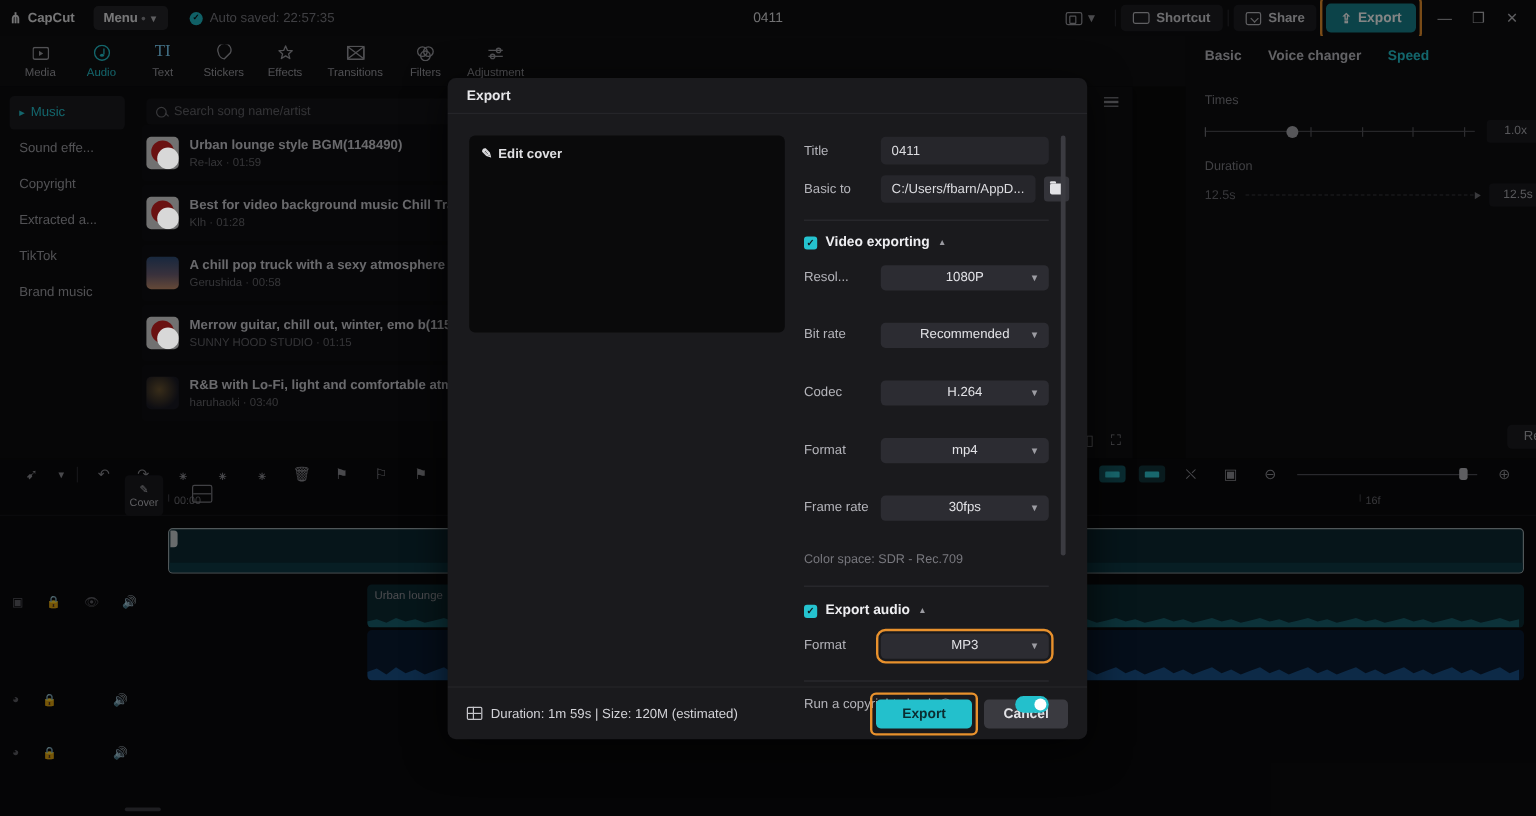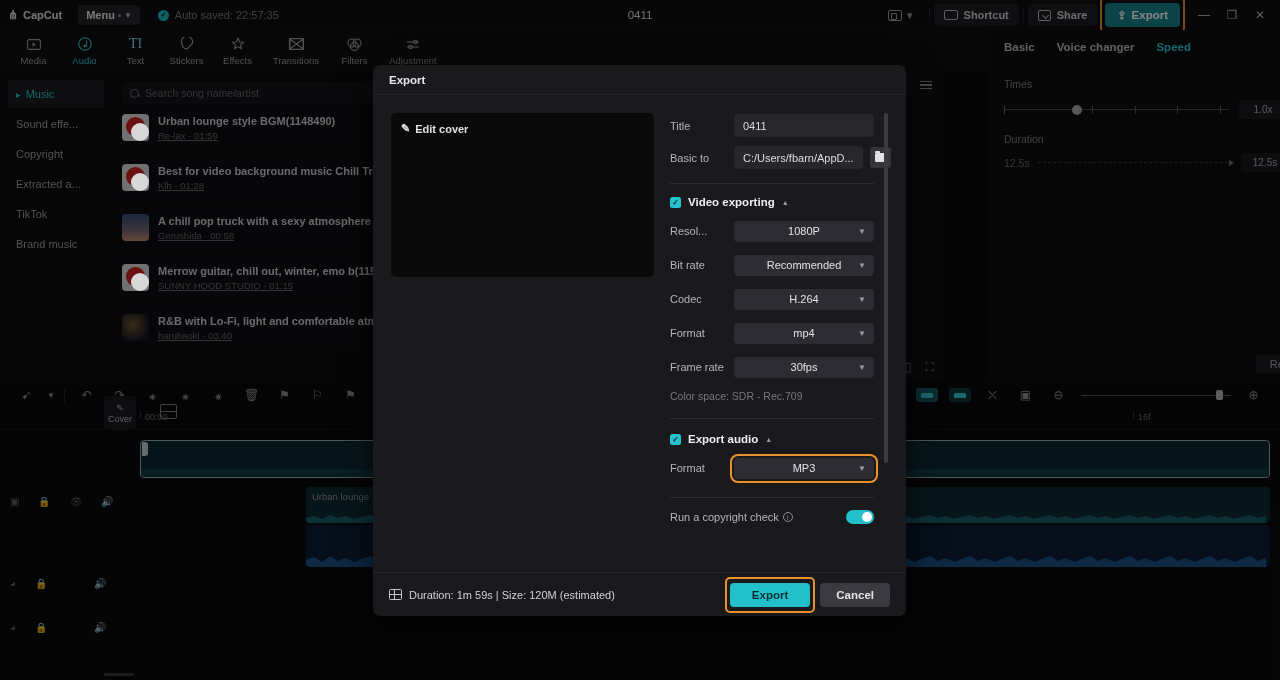--- a/index.html
+++ b/index.html
@@ -93,21 +93,21 @@
   .songrow { display:flex;align-items:center;gap:9px; height:47px; margin: 0 8px; padding: 0 4px; border-radius:4px; background:#0f0f12;}
   .songrow + .songrow { margin-top: 3px; }
   .thumb { width:27px;height:27px;border-radius:4px; flex:none; overflow:hidden; position:relative;}
   .thumb.redmoon { background:#d8d8d8; }
   .thumb.redmoon:after{content:"";position:absolute;left:4px;top:3px;width:19px;height:19px;border-radius:50%;background:#cc2222;}
   .thumb.redmoon:before{content:"";position:absolute;left:9px;top:9px;width:18px;height:18px;border-radius:50%;background:#d8d8d8;z-index:2;}
   .thumb.sky { background:linear-gradient(#2f4e78 0%, #6e5f74 55%, #c08b6a 100%); }
   .thumb.dark { background:radial-gradient(circle at 40% 40%, #6b5530, #1a1a24 70%); }
   .songmeta { min-width:0; }
   .songname { font-size:11px; color:#cacad0; font-weight:600; white-space:nowrap; overflow:hidden;}
-  .songsub { font-size:9.5px; color:#66666c; margin-top:3px; white-space:nowrap;text-decoration:underline;}
+  .songsub { font-size:9.5px; color:#66666c; margin-top:3px; white-space:nowrap;}
 
   
   .player { position:absolute; top:72px; left:568px; width:376px; height:310px; background:#101012; }
   .playerhead { height:26px; display:flex;align-items:center;justify-content:space-between;padding:0 12px;font-size:11px;color:#8b8b91;}
   .hamb { display:flex;flex-direction:column;gap:2.5px;}
   .hamb i { display:block;width:12px;height:1.2px;background:#8b8b91;}
   .playerfoot { position:absolute; bottom:8px; right:10px; display:flex;align-items:center;gap:14px;color:#8a8a90;font-size:12px;}
 
   
   .inspector { position:absolute; top:30px; left:988px; width:336px; height:352px; background:#0e0e10; }
@@ -186,21 +186,21 @@
     flex:1; height:23px; border-radius:4px; background:#26262b;
     display:flex; align-items:center; padding: 0 9px; font-size:11px; color:#dcdce0;
   }
   .folderbtn { width:21px;height:21px;margin-left:7px;border-radius:3px;background:#34343a;display:flex;align-items:center;justify-content:center;flex:none;}
   .folderbtn .f { width:11px;height:8.5px;background:#e3e3e6;border-radius:1.5px 1.5px 1.5px 1.5px; position:relative;}
   .folderbtn .f:after{content:"";position:absolute;left:0;top:-2px;width:5px;height:2px;background:#e3e3e6;border-radius:1px 1px 0 0;}
   .hr { height:1px; background:#2b2b30; margin: 13px 0 12px 0;}
   .sechead { display:flex; align-items:center; gap:7px; font-size:11.5px; font-weight:700; color:#eeeef1; margin-bottom: 12px;}
   .cbx { width:11px;height:11px;border-radius:2.5px;background:#25c3cf;display:flex;align-items:center;justify-content:center;font-size:8px;color:#10171a;font-weight:bold;}
   .caret { font-size:7px; color:#9a9aa0; }
-  .selrow { display:flex; align-items:center; height:22px; margin-bottom: 12px;}
+  .selrow { display:flex; align-items:center; height:22px; margin-bottom: 26px;}
   .sel {
     flex:1; height:21px; border-radius:4px; background:#2c2c32; position:relative;
     display:flex;align-items:center;justify-content:center; font-size:11px; color:#e2e2e6;
   }
   .sel .dd { position:absolute; right:8px; font-size:8px; color:#9d9da3; }
   .sel.hl { outline: 2.5px solid #e8912d; outline-offset: 2px; }
   .colorspace { font-size:10.5px; color:#77777d; margin-top:4px;}
   .cprow { display:flex; align-items:center; justify-content:space-between; margin-top: 2px;}
   .cplabel { font-size:11px; color:#b4b4ba; display:flex;align-items:center;gap:4px;}
   .info { width:10px;height:10px;border-radius:50%;border:1px solid #8a8a90; font-size:7px;display:flex;align-items:center;justify-content:center;color:#8a8a90;}

